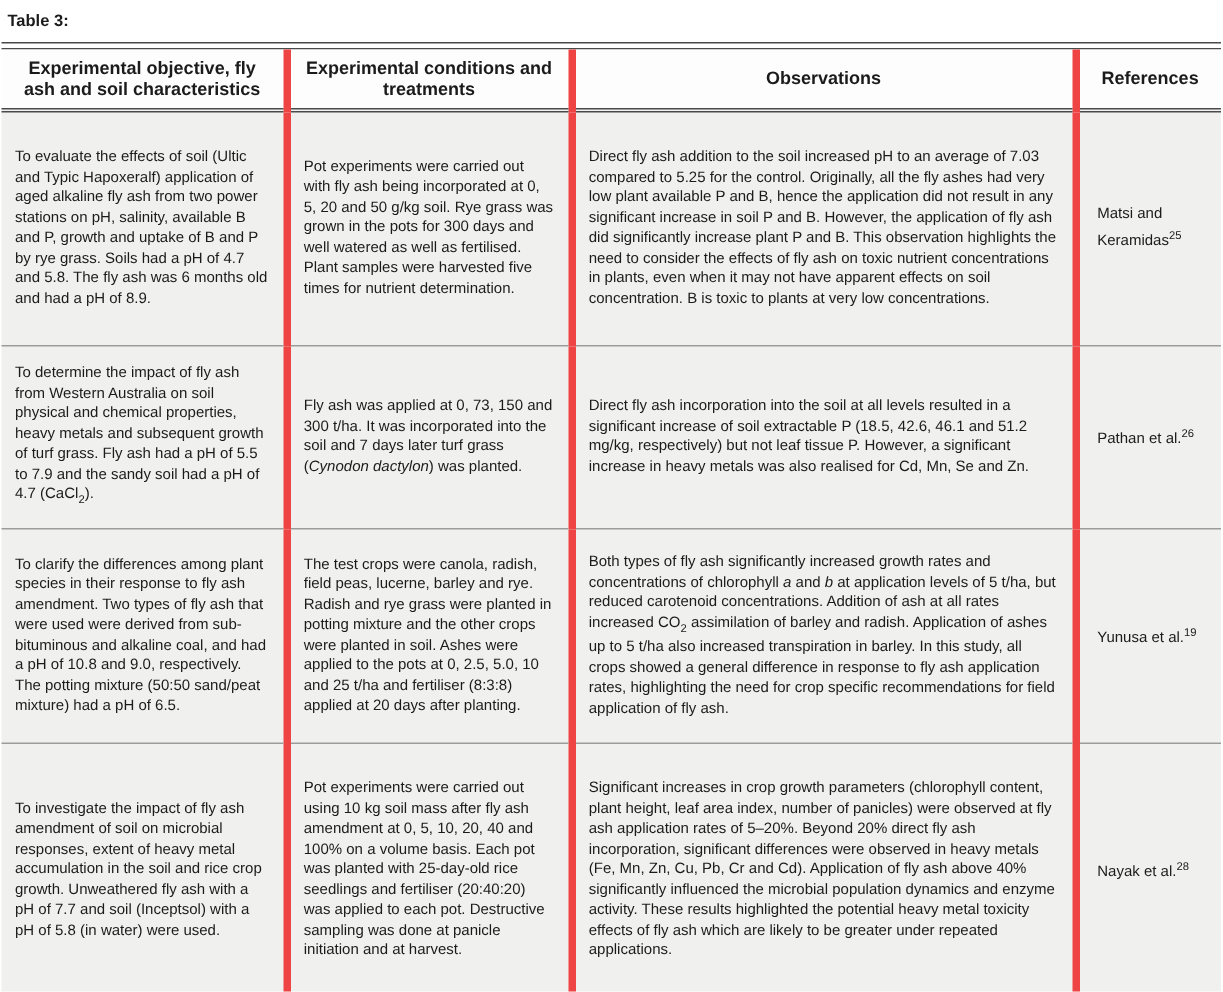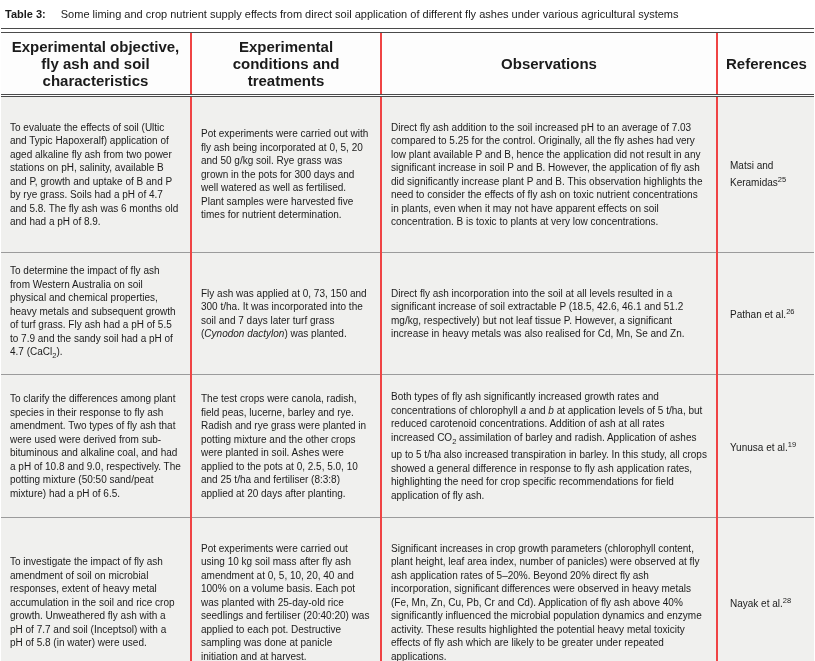--- a/index.html
+++ b/index.html
@@ -37,55 +37,54 @@
     border-collapse: collapse;
     table-layout: fixed;
     border-bottom: 1px solid #9b9b9b;
   }
   col.c1 { width: 190px; }
   col.c2 { width: 190px; }
   col.c3 { width: 336px; }
   col.c4 { width: 97px;  }
   th {
     background: #fdfdfd;
-    font-size: 15px;
+    font-size: 12px;
     font-weight: bold;
     text-align: center;
     vertical-align: middle;
     padding: 5px 8px;
     height: 40px;
     box-sizing: border-box;
     border-bottom: 3px double #4a4a4a;
   }
   td {
     background: #f0f0ee;
     font-size: 10px;
     line-height: 13.5px;
     vertical-align: middle;
     text-align: left;
     padding: 7px 9px;
     box-sizing: border-box;
     border-bottom: 1px solid #9b9b9b;
   }
-  th + th, td + td { border-left: 2px solid #ef4444; }
+  th + th, td + td { border-left: 5px solid #ef4444; }
   tr.r1 td { height: 157px; }
   tr.r2 td { height: 122px; }
   tr.r3 td { height: 143px; margin-top: 20px; }
   tr.r4 td { height: 170px; }
   td.ref { padding-left: 12px; }
   td sub { font-size: 7.5px; vertical-align: sub; }
   td sup { font-size: 7.5px; vertical-align: super; }
   td i { font-style: italic; }
 </style>
 </head>
 <body>
 
 <div class="caption">
   <span class="cap-num">Table 3:</span>
-  <span class="cap-text">Some liming and crop nutrient supply effects from direct soil application of different fly ashes under various agricultural systems</span>
 </div>
 
 <div class="double-rule"></div>
 
 <table class="fly">
   <colgroup>
     <col class="c1">
       <col class="c2">
       <col class="c3">
       <col class="c4">

